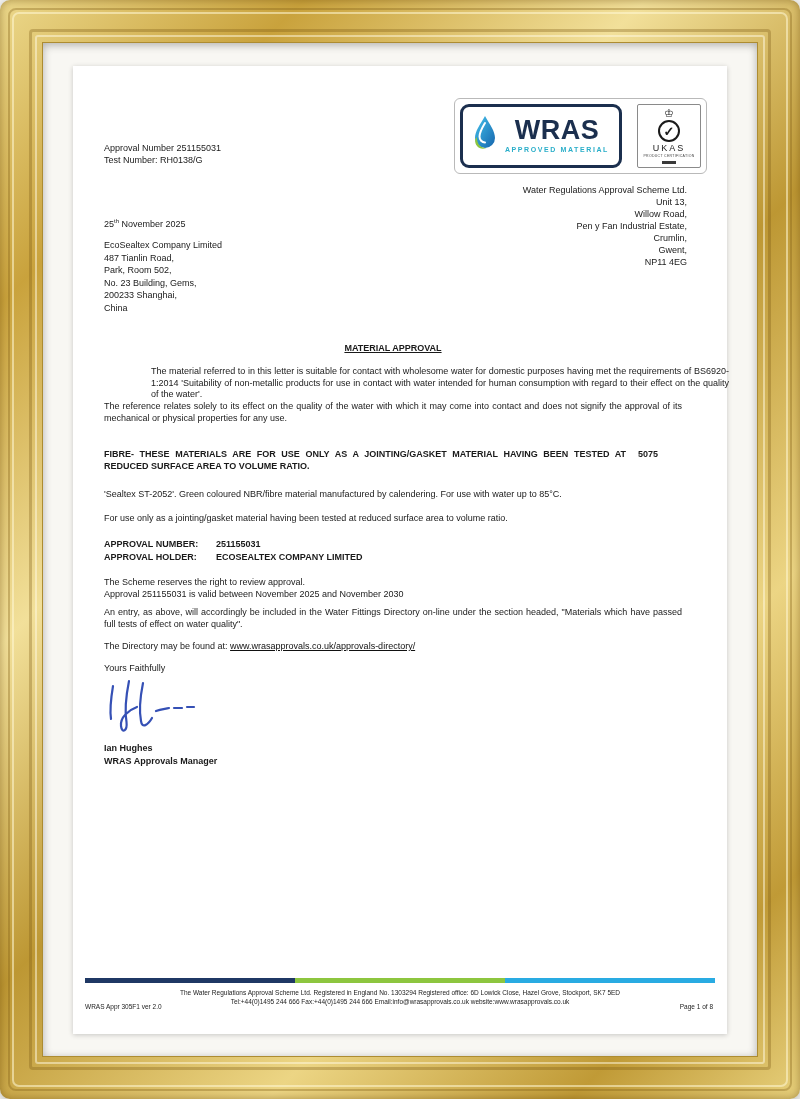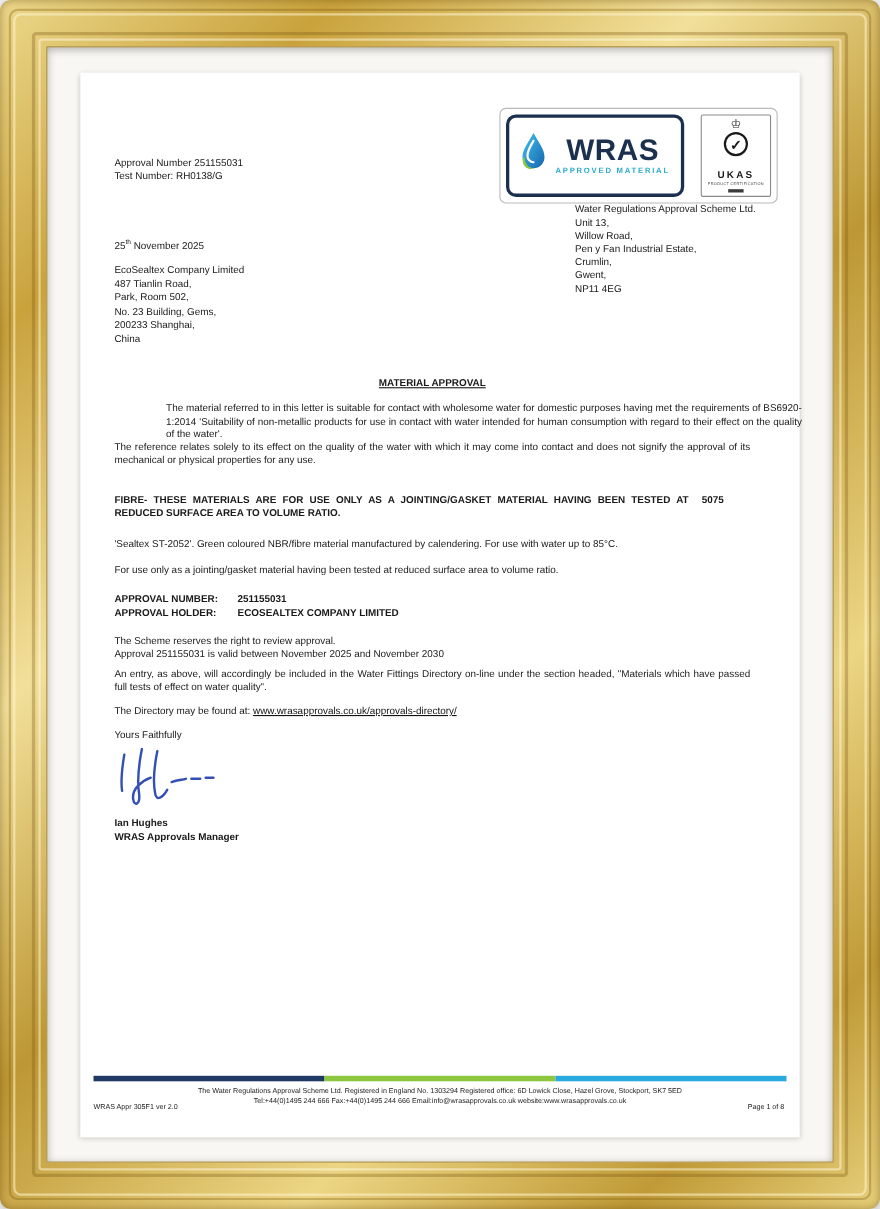--- a/index.html
+++ b/index.html
@@ -46,24 +46,24 @@
   .ukas-box{
     width:64px;border:1px solid #8a8a8a;background:#fff;border-radius:2px;
     display:flex;flex-direction:column;align-items:center;justify-content:center;padding:3px 2px;
   }
   .ukas-crown{font-size:11px;line-height:11px;color:#1a1a1a;}
   .ukas-circle{
     width:22px;height:22px;border:2px solid #1a1a1a;border-radius:50%;
     display:flex;align-items:center;justify-content:center;margin-top:1px;
     font-size:13px;font-weight:bold;color:#1a1a1a;
   }
-  .ukas-word{font-size:9px;font-weight:bold;letter-spacing:2px;color:#1a1a1a;margin-top:12px;}
+  .ukas-word{font-size:9px;font-weight:normal;letter-spacing:2px;color:#1a1a1a;margin-top:1px;}
   .ukas-sub{font-size:3.5px;line-height:4px;color:#444;text-align:center;letter-spacing:.3px;margin-top:1px;width:56px;}
   .ukas-num{width:14px;height:3px;background:#3a3a3a;margin-top:3px;}
-  .sender{top:118px;right:40px;}
+  .sender{top:118px;right:40px;text-align:right;}
   .sender div{line-height:12px;}
   .date-line{left:31px;top:150px;}
   .date-line sup{font-size:6px;}
   .recipient{left:31px;top:173px;}
   .recipient div{line-height:12.5px;}
   .title-block{left:31px;top:266px;width:578px;text-align:center;font-weight:bold;}
   .title-block .sub{text-decoration:underline;margin-top:11px;}
   .body-par{left:31px;width:578px;text-align:justify;}
   .p1{top:300px;margin-left:47px;}
   .p2{top:335px;}

